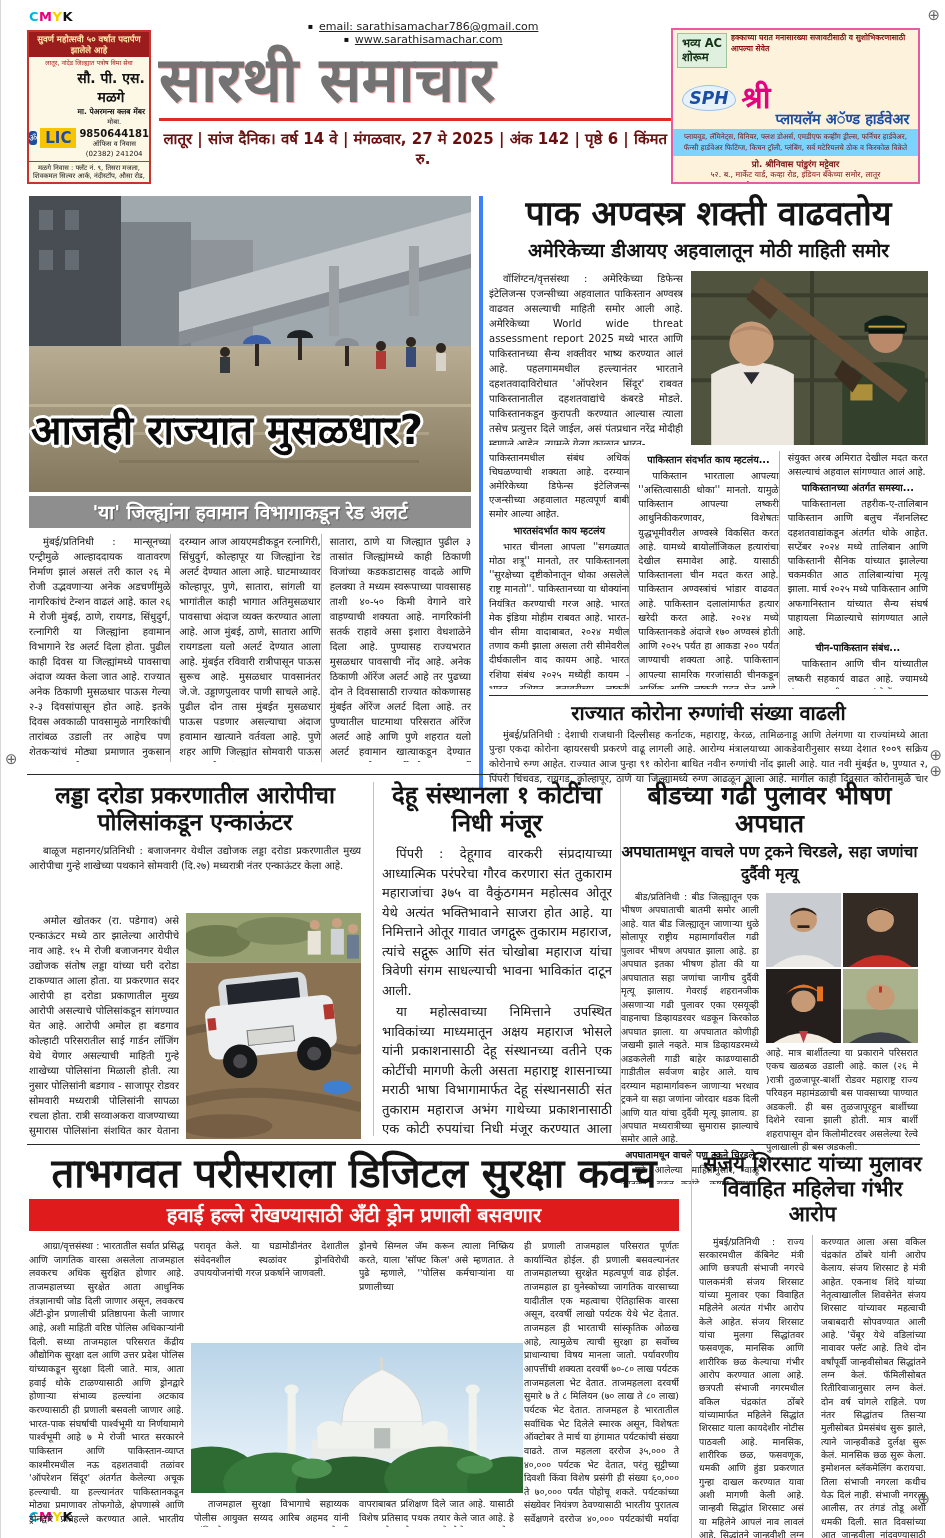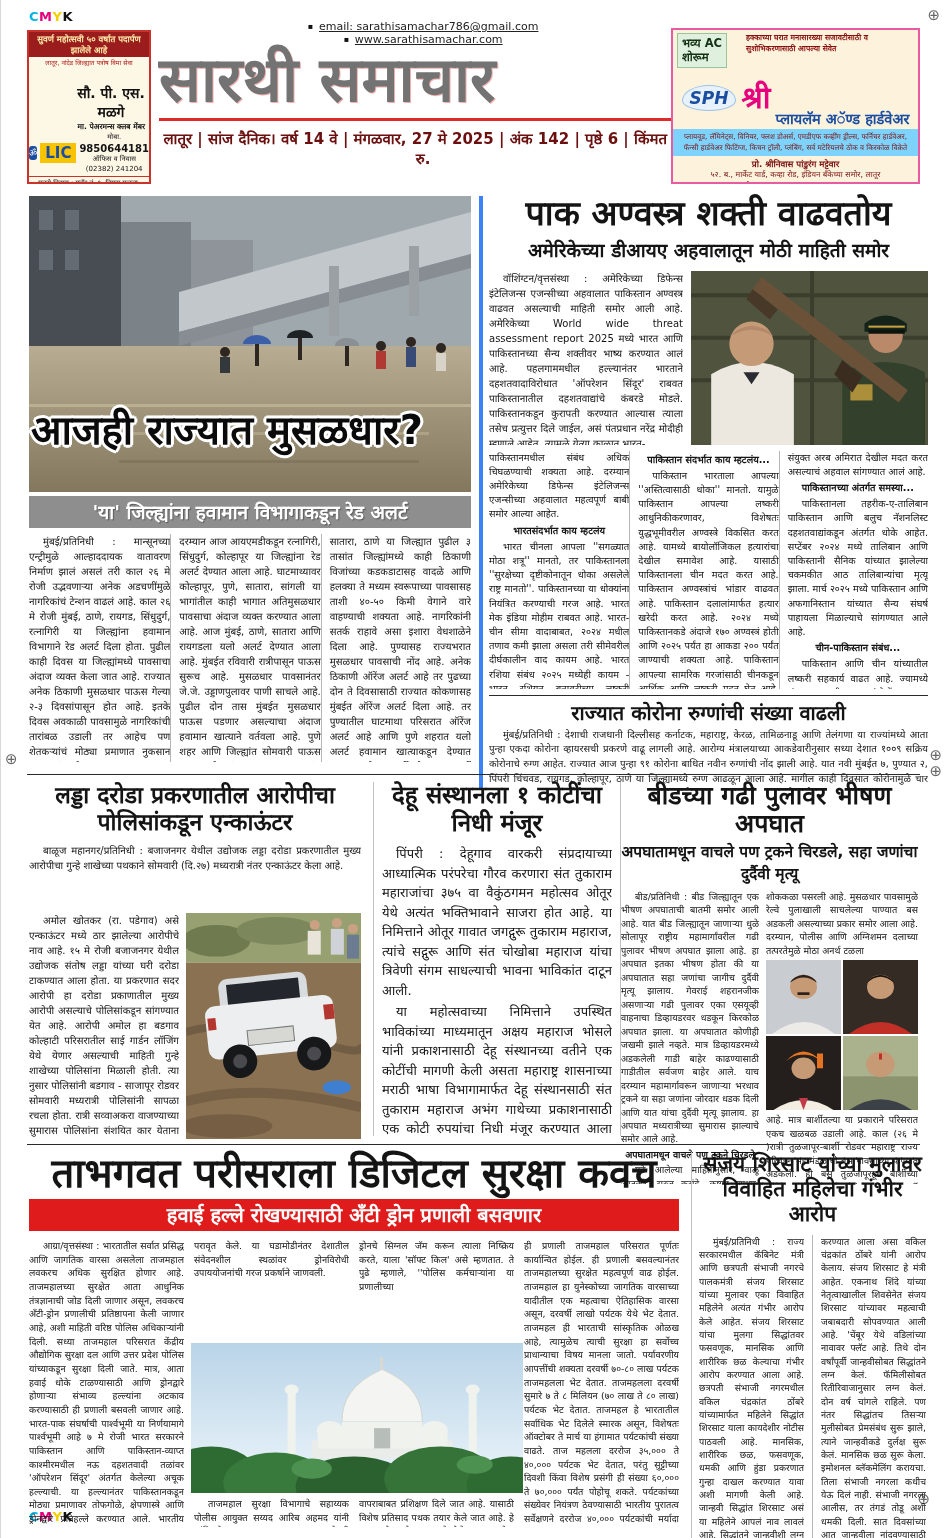--- a/index.html
+++ b/index.html
@@ -10,41 +10,41 @@
   .jt{text-align:justify;}
   .reg{color:#666;font-size:15px;line-height:1;}
   .cmyk span{font-weight:bold;font-size:13px;letter-spacing:0.5px;}
   .cmyk .c{color:#00b2e2}.cmyk .m{color:#e6007e}.cmyk .y{color:#f5d000}.cmyk .k{color:#111}
 
   
   .lad{left:26px;top:30px;width:120px;height:150px;border:2px solid #c9332b;background:#fdf7e6;
        font-size:7px;text-align:center;overflow:hidden;}
   .lad-banner{background:#9b1c1c;color:#ffe9a8;font-weight:bold;font-size:8.5px;padding:2px 1px;line-height:1.25;}
   .lad-tag{color:#b32020;font-size:6.3px;margin-top:1px;}
-  .lad-name{font-size:14px;font-weight:bold;color:#111;margin-top:16px;padding-left:44px;}
+  .lad-name{font-size:14px;font-weight:bold;color:#111;margin-top:1px;padding-left:44px;}
   .lad-title{font-size:7.5px;font-weight:bold;text-align:right;padding-right:4px;}
   .lic-row{display:flex;align-items:center;justify-content:center;gap:3px;margin-top:2px;}
   .lic-badge{background:#f8c300;color:#1b4da0;font-weight:bold;font-size:15px;padding:1px 5px;}
   .lic-sq{width:14px;height:14px;background:#1b4da0;border-radius:3px;color:#fff;font-size:9px;line-height:14px;}
   .lad-phones{font-size:7px;line-height:1.3;}
   .lad-phone{font-weight:bold;font-size:10px;}
   .lad-addr{font-size:6.8px;margin-top:2px;line-height:1.3;border-top:1px solid #c9332b;padding-top:2px;}
 
   .hdr-center{left:158px;top:20px;width:528px;}
   .mail-line{font-size:11px;color:#222;text-decoration:underline;}
   .mail-row{display:flex;gap:6px;align-items:center;justify-content:center;}
   .sqb{font-size:8px;color:#111;}
   .masthead{font-size:62px;font-weight:bold;color:#737373;text-align:left;line-height:1.04;margin-top:2px;
             text-shadow:1px 1px 0 #f4b0b0;}
   .red-rule{height:3px;background:#e02a2a;margin-top:6px;}
   .dateline{font-size:15px;font-weight:bold;color:#6b0f0f;text-align:center;padding-top:7px;}
 
   .rad{right:26px;top:28px;width:245px;height:152px;border:2px solid #e85ba0;background:#fdf3dd;
        overflow:hidden;font-size:8px;}
-  .rad-top{display:flex;gap:19px;padding:3px 12px 0 4px;}
+  .rad-top{display:flex;gap:4px;padding:3px 12px 0 4px;}
   .rad-badge{background:#dff0df;border:1px solid #9bc49b;font-weight:bold;font-size:11.5px;color:#143314;
              padding:2px 4px;line-height:1.25;white-space:pre-line;}
   .rad-tag{color:#8a1111;font-weight:bold;font-size:7.6px;text-align:left;flex:1;line-height:1.4;}
   .rad-brandrow{display:flex;align-items:center;justify-content:center;gap:5px;margin-top:1px;}
   .sph{font-style:italic;font-weight:bold;color:#1b4da0;font-size:17px;background:#e8f2fb;border-radius:50% 50% 50% 50%/60% 60% 40% 40%;padding:2px 7px;border:1px solid #9cc1e8;}
   .shri{color:#e6007e;font-weight:bold;font-size:30px;line-height:1;}
   .brand{color:#1b4da0;font-weight:bold;font-size:14.5px;line-height:1.15;margin-top:42px;}
   .rad-products{background:#7dd3fc;color:#7a1212;font-size:7.2px;text-align:center;padding:3px 4px;margin-top:2px;line-height:1.45;}
   .rad-prop{color:#7a1212;font-weight:bold;text-align:center;font-size:8.6px;margin-top:2px;}
   .rad-addr{color:#7a1212;text-align:center;font-size:7.8px;line-height:1.4;}
@@ -344,21 +344,20 @@
   <div class="abs beed">
     <div class="beed-headline">बीडच्या गढी पुलावर भीषण अपघात</div>
     <div class="beed-subhead">अपघातामधून वाचले पण ट्रकने चिरडले, सहा जणांचा दुर्दैवी मृत्यू</div>
     <div class="beed-cols jt">
       <div class="beed-c1">
         <div class="para">बीड/प्रतिनिधी : बीड जिल्ह्यातून एक भीषण अपघाताची बातमी समोर आली आहे. यात बीड जिल्ह्यातून जाणाऱ्या धुळे सोलापूर राष्ट्रीय महामार्गांवरील गढी पुलावर भीषण अपघात झाला आहे. हा अपघात इतका भीषण होता की या अपघातात सहा जणांचा जागीच दुर्दैवी मृत्यू झालाय. गेवराई शहरानजीक असणाऱ्या गढी पुलावर एका एसयूव्ही वाहनाचा डिव्हायडरवर धडकून किरकोळ अपघात झाला. या अपघातात कोणीही जखमी झाले नव्हते. मात्र डिव्हायडरमध्ये अडकलेली गाडी बाहेर काढण्यासाठी गाडीतील सर्वजण बाहेर आले. याच दरम्यान महामार्गावरून जाणाऱ्या भरधाव ट्रकने या सहा जणांना जोरदार धडक दिली आणि यात यांचा दुर्दैवी मृत्यू झालाय. हा अपघात मध्यरात्रीच्या सुमारास झाल्याचे समोर आले आहे.</div>
         <div class="sec-head">अपघातामधून वाचले पण ट्रकने चिरडले</div>
         <div class="para">पुढे आलेल्या माहितीनुसार, वाळू आतकरे, सूरज करांडे, कृष्णा जाधव, दीपक सरोया, भगवत परळकर आणि सचिन नवरे यांचा मृत्यू झाला असून एका जण गंभीर जखमी झालाय. त्याचे जखमी व्यक्तीवर सध्या उपचार सुरू आहेत. घटनेची माहिती मिळताच पोलिसांनी तात्काळ घटनास्थळ गाठत पुढील कारवाई सुरू केली आहे. मात्र सहा जणांच्या अपघाती निधनाने गेवराईवर</div>
       </div>
       <div class="beed-c2">
-        <div>शोककळा पसरली आहे. मुसळधार पावसामुळे रेल्वे पुलाखाली साचलेल्या पाण्यात बस अडकली असल्याच्या प्रकार समोर आला आहे. दरम्यान, पोलीस आणि अग्निशमन दलाच्या तत्परतेमुळे मोठा अनर्थ टळला</div>
         <div class="beed-photos">
           <div class="bp">
             <svg width="100%" height="74" viewBox="0 0 100 110" preserveAspectRatio="none">
                 <rect width="100" height="110" fill="#c9cdd1"></rect>
                 <circle cx="50" cy="40" r="18" fill="#c79a76"></circle>
                 <path d="M32 34 Q50 18 68 34 Q64 24 50 22 Q36 24 32 34" fill="#2b211c"></path>
                 <rect x="42" y="48" width="16" height="4" fill="#2b211c"></rect>
                 <path d="M8 110 Q50 74 92 110 Z" fill="#ecebe7"></path>
               </svg>
           </div>

